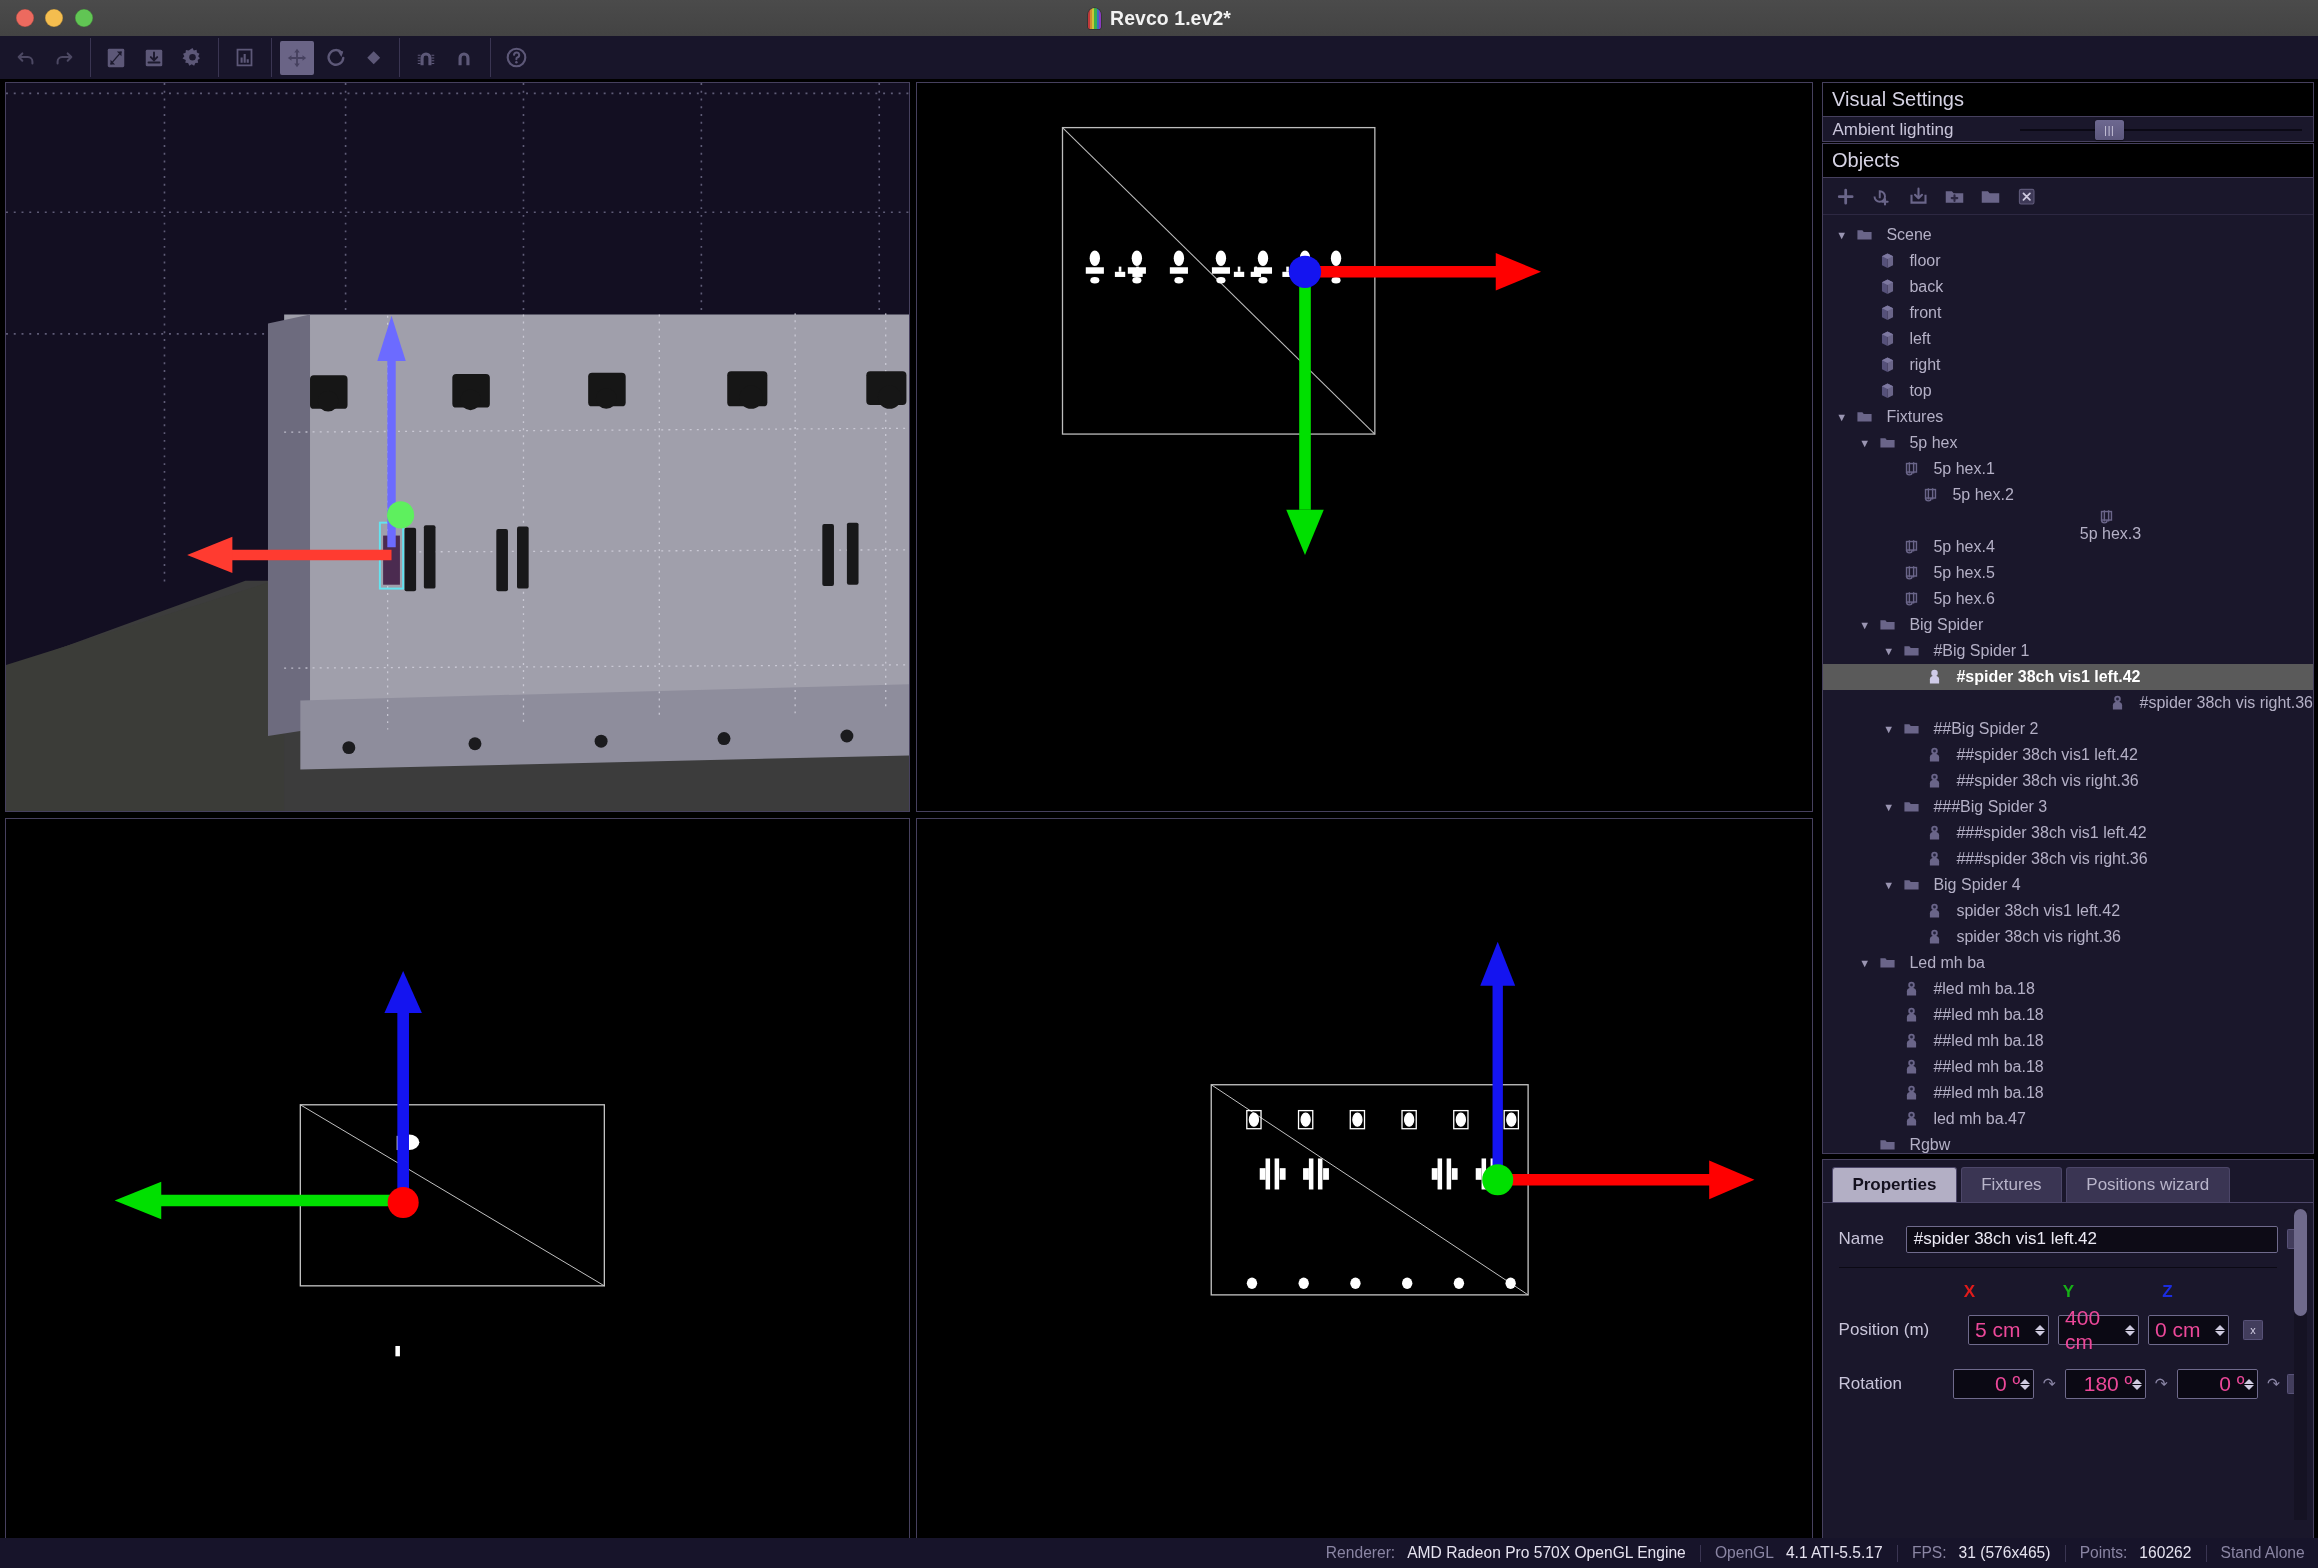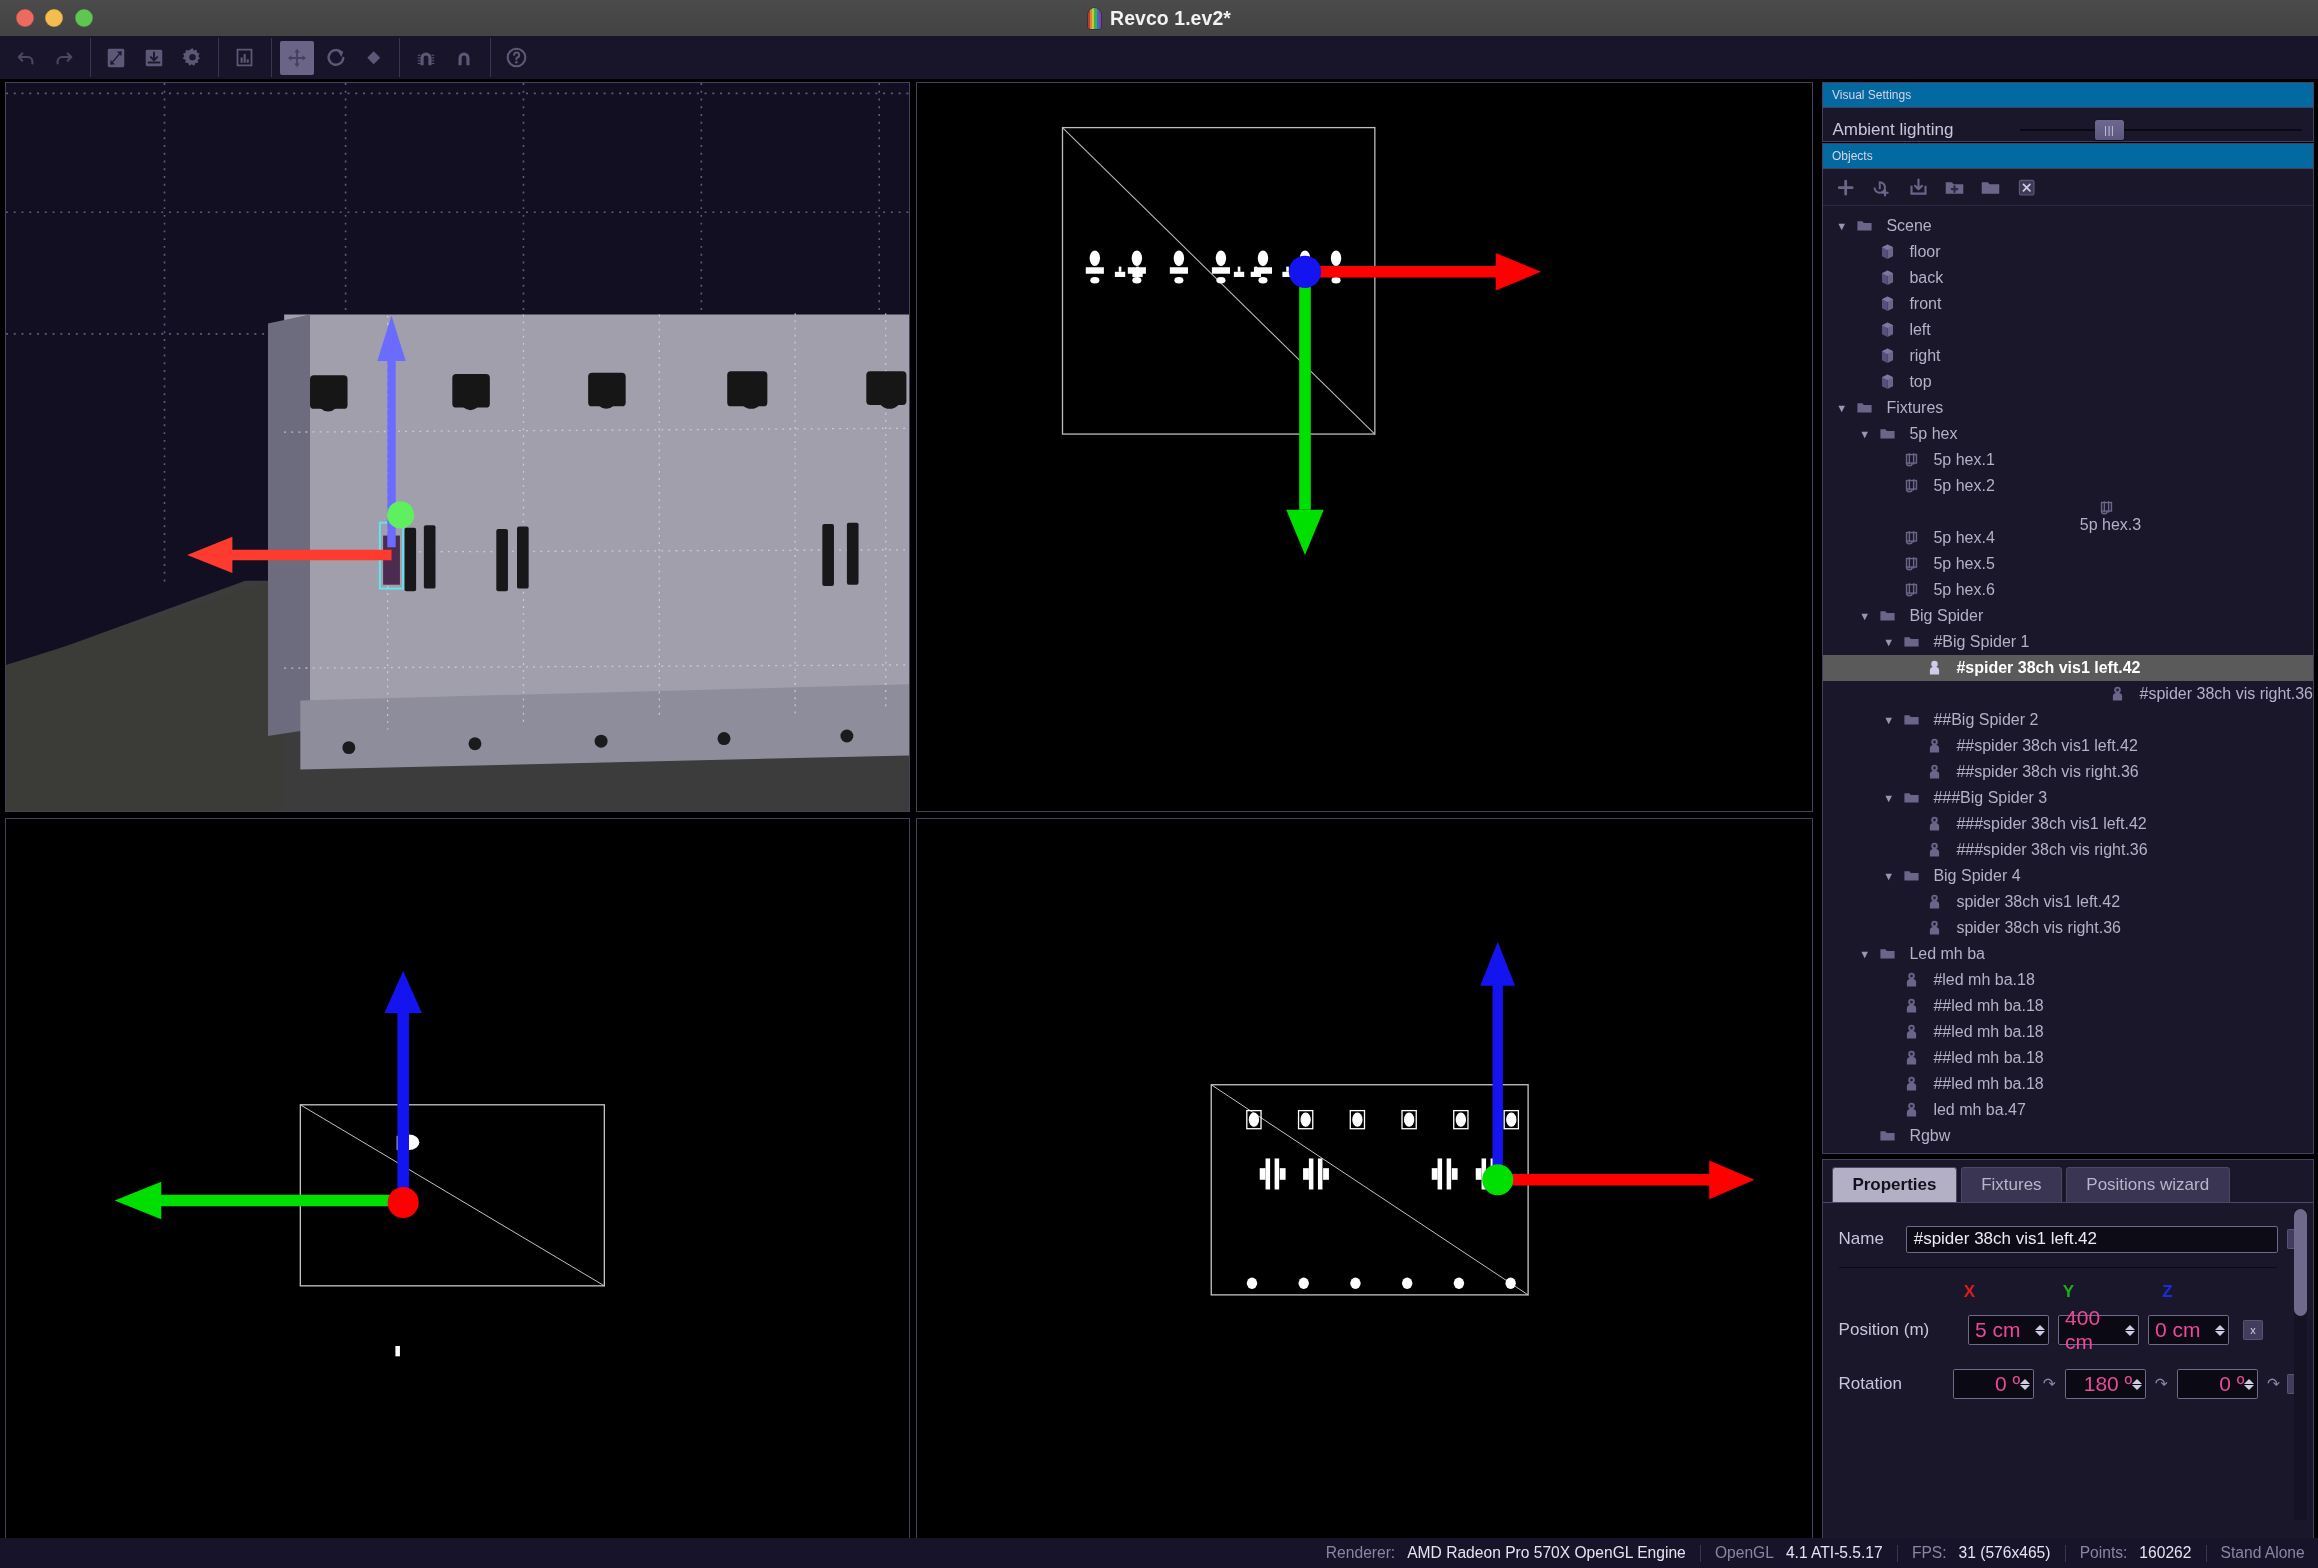--- a/index.html
+++ b/index.html
@@ -76,23 +76,23 @@
   #right-col {
     position: absolute; left: 1822px; top: 82px;
     width: 492px; height: 1457px;
   }
   .panel {
     background: #1a172b;
     border: 0.6px solid #46405e;
     box-sizing: border-box;
   }
   .panel-header {
-    background: #0369a1;
+    background: #000000;
     color: #d6d3e4;
-    font-size: 12px;
+    font-size: 20px;
     padding: 5.2px 9px;
     border-bottom: 0.6px solid #46405e;
   }
 
   
   #visual-settings { position: absolute; left: 0; top: 0; width: 492px; height: 60px; }
   #visual-body { padding: 3.9px 0 2.6px 0; }
   .vs-row { display: flex; align-items: center; height: 28.5px; padding: 0 6.5px 0 10.4px; }
   .vs-label { color: #c9c5da; font-size: 17px; width: 188px; }
   .slider {
@@ -707,21 +707,21 @@
           <span class="twisty"></span>
           <span class="tree-icon ico-par">
             <svg width="17" height="17" viewBox="0 0 24 24">
               <rect x="5" y="5" width="14" height="12" fill="none" stroke="#6a6589" stroke-width="2"></rect>
               <path d="M9 3 V19 M15 3 V19" stroke="#6a6589" stroke-width="2"></path>
               <path d="M5 17 a4 4 0 0 0 8 0" fill="none" stroke="#6a6589" stroke-width="2"></path>
             </svg>
           </span>
           <span class="tree-label">5p hex.1</span>
         </div>
-        <div class="tree-row" style="padding-left: 56px;">
+        <div class="tree-row" style="padding-left: 75px;">
           <span class="twisty"></span>
           <span class="tree-icon ico-par">
             <svg width="17" height="17" viewBox="0 0 24 24">
               <rect x="5" y="5" width="14" height="12" fill="none" stroke="#6a6589" stroke-width="2"></rect>
               <path d="M9 3 V19 M15 3 V19" stroke="#6a6589" stroke-width="2"></path>
               <path d="M5 17 a4 4 0 0 0 8 0" fill="none" stroke="#6a6589" stroke-width="2"></path>
             </svg>
           </span>
           <span class="tree-label">5p hex.2</span>
         </div>

